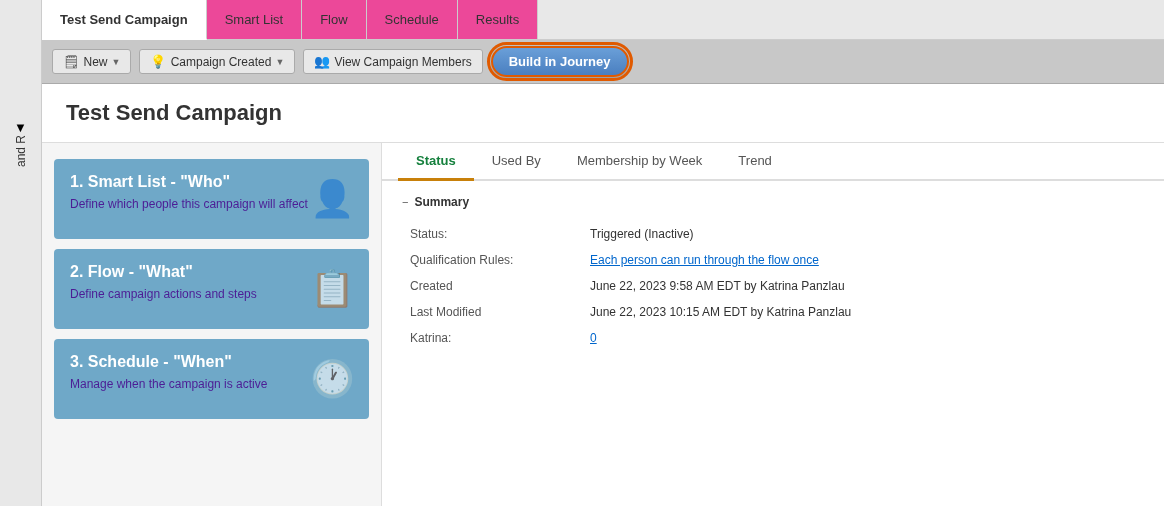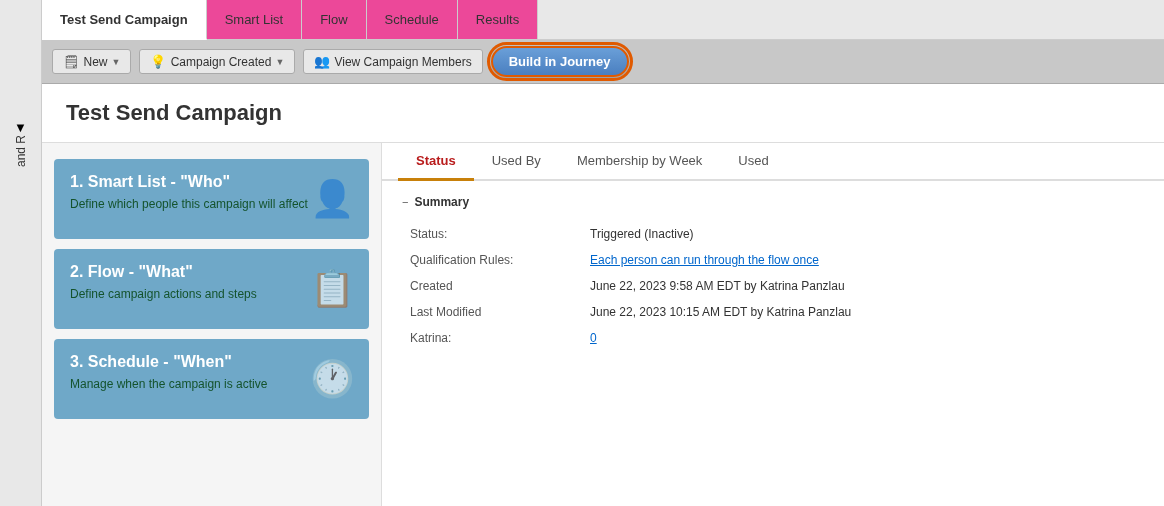--- a/index.html
+++ b/index.html
@@ -168,21 +168,21 @@
       min-height: 80px;
     }
     .panel-card-title {
       font-size: 16px;
       font-weight: bold;
       color: #fff;
       margin-bottom: 6px;
     }
     .panel-card-desc {
       font-size: 12px;
-      color: #14532d;
+      color: #4c1d95;
     }
     .panel-card-icon {
       position: absolute;
       right: 14px;
       top: 50%;
       transform: translateY(-50%);
       font-size: 36px;
       opacity: 0.6;
       color: #fff;
     }
@@ -207,21 +207,21 @@
     .inner-tab {
       padding: 10px 18px;
       cursor: pointer;
       font-size: 13px;
       color: #555;
       border-bottom: 3px solid transparent;
       margin-bottom: -2px;
       white-space: nowrap;
     }
     .inner-tab.active {
-      color: #b91c1c;
+      color: #15803d;
       border-bottom: 3px solid #c8800a;
       font-weight: bold;
     }
 
     
     .detail-content {
       padding: 14px 20px;
       overflow-y: auto;
       flex: 1;
     }
@@ -350,21 +350,21 @@
           <div class="inner-tab active">
             <span>Status</span>
           </div>
           <div class="inner-tab">
             <span>Used By</span>
           </div>
           <div class="inner-tab">
             <span>Membership by Week</span>
           </div>
           <div class="inner-tab">
-            <span>Used</span>
+            <span>Trend</span>
           </div>
         </div>
 
         <div class="detail-content">
           <div class="summary-header">
             <span class="collapse-icon">−</span>
             <span class="summary-label">Summary</span>
           </div>
 
           <table class="detail-table">

